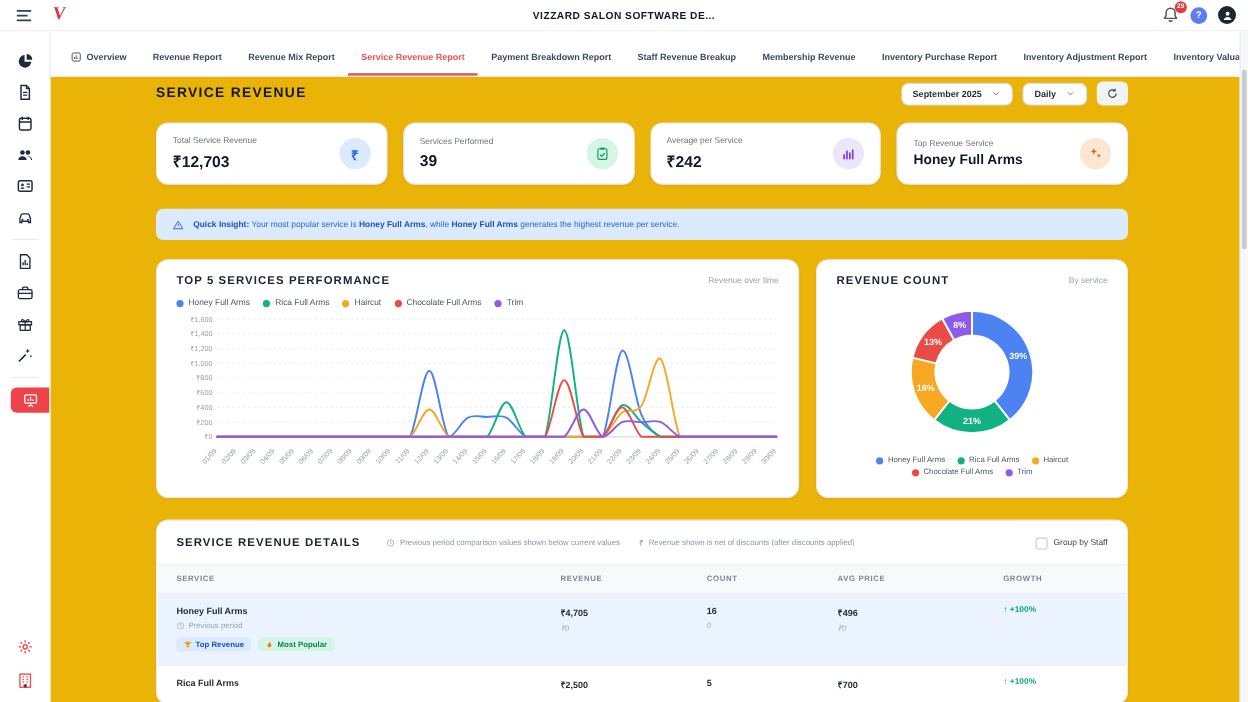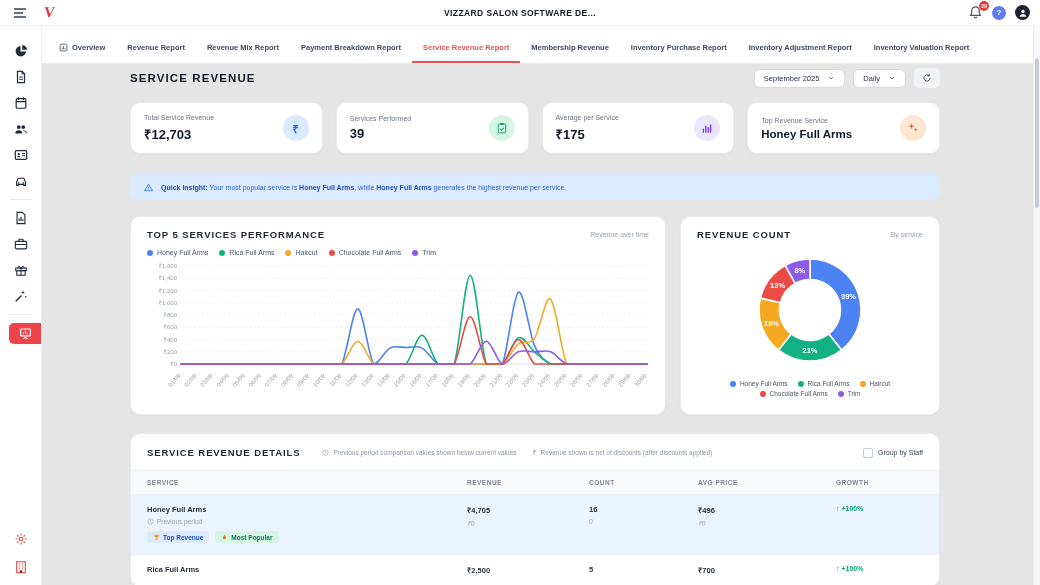--- a/index.html
+++ b/index.html
@@ -36,27 +36,27 @@
 
   
   .tabbar { position:absolute; top:34px; left:42px; right:0; height:30px; background:#fff; border-bottom:1px solid #e9ebee;
             display:flex; align-items:stretch; gap:0; padding:0 6px; z-index:3; }
   .tab { display:flex; align-items:center; gap:4px; padding:0 11px; font-size:7.5px; font-weight:700; color:#3d4a5c;
          border-bottom:2px solid transparent; cursor:pointer; white-space:nowrap; }
   .tab svg { width:9px; height:9px; }
   .tab.active { color:#e25555; border-bottom-color:#e25555; }
 
   
-  .main { position:absolute; top:56px; left:42px; right:0; bottom:0; background:#e5e5e5; padding:12px 100px 0 88px; overflow:hidden; }
+  .main { position:absolute; top:56px; left:42px; right:0; bottom:0; background:#eab308; padding:12px 100px 0 88px; overflow:hidden; }
 
   .page-head { display:flex; align-items:center; justify-content:space-between; margin-bottom:14px; }
   .page-title { font-size:11.5px; font-weight:800; letter-spacing:1.1px; color:#111827; }
   .controls { display:flex; align-items:center; gap:8px; }
   .select { display:flex; align-items:center; gap:8px; border:1px solid #d7dbe0; border-radius:6px; padding:4px 9px;
-            font-size:7.5px; font-weight:400; color:#24303f; background:#fff; cursor:pointer; }
+            font-size:7.5px; font-weight:700; color:#24303f; background:#fff; cursor:pointer; }
   .select svg { width:8px; height:8px; color:#6b7280; }
   .icon-btn { width:26px; height:20px; background:#f1f3f5; border-radius:5px; display:flex; align-items:center; justify-content:center;
               color:#374151; cursor:pointer; }
   .icon-btn svg { width:10px; height:10px; }
 
   
   .kpis { display:grid; grid-template-columns:repeat(4,1fr); gap:13px; margin-bottom:20px; }
   .kpi { border:1px solid #e8eaef; border-radius:10px; background:#fff; box-shadow:0 1px 2px rgba(16,24,40,.04);
          padding:11px 13px; display:flex; align-items:center; justify-content:space-between; height:52px; }
   .kpi-label { font-size:7px; color:#6b7280; margin-bottom:4px; }
@@ -246,25 +246,28 @@
           <path d="M5.5 11V8M8 11V5.5M10.5 11V9" stroke="currentColor" stroke-width="1.3"></path>
         </svg>
         <span>Overview</span>
       </div>
       <div class="tab">
         <span>Revenue Report</span>
       </div>
       <div class="tab">
         <span>Revenue Mix Report</span>
       </div>
-      <div class="tab">
-        <span>Payment Breakdown Report</span>
-      </div>
       <div class="tab active">
         <span>Service Revenue Report</span>
+      </div>
+      <div class="tab">
+        <span>Payment Breakdown Report</span>
+      </div>
+      <div class="tab">
+        <span>Staff Revenue Breakup</span>
       </div>
       <div class="tab">
         <span>Membership Revenue</span>
       </div>
       <div class="tab">
         <span>Inventory Purchase Report</span>
       </div>
       <div class="tab">
         <span>Inventory Adjustment Report</span>
       </div>
@@ -317,21 +320,21 @@
             <svg viewBox="0 0 16 16" width="12" height="12">
               <rect x="3" y="2.6" width="10" height="11.8" rx="1.5" fill="none" stroke="currentColor" stroke-width="1.3"></rect>
               <rect x="5.5" y="1.2" width="5" height="2.6" rx=".8" fill="currentColor"></rect>
               <path d="M5.5 9.2l1.8 1.8 3.4-3.6" fill="none" stroke="currentColor" stroke-width="1.4"></path>
             </svg>
           </div>
         </div>
         <div class="kpi">
           <div>
             <div class="kpi-label">Average per Service</div>
-            <div class="kpi-value">₹175</div>
+            <div class="kpi-value">₹242</div>
           </div>
           <div class="kpi-ico" style="background: rgb(236, 230, 251); color: rgb(124, 58, 237);">
             <svg viewBox="0 0 16 16" width="12" height="12">
               <path d="M3.2 13.5V9.5M6.4 13.5v-8M9.6 13.5v-6M12.8 13.5V4" stroke="currentColor" stroke-width="1.9" stroke-linecap="round"></path>
             </svg>
           </div>
         </div>
         <div class="kpi">
           <div>
             <div class="kpi-label">Top Revenue Service</div>

